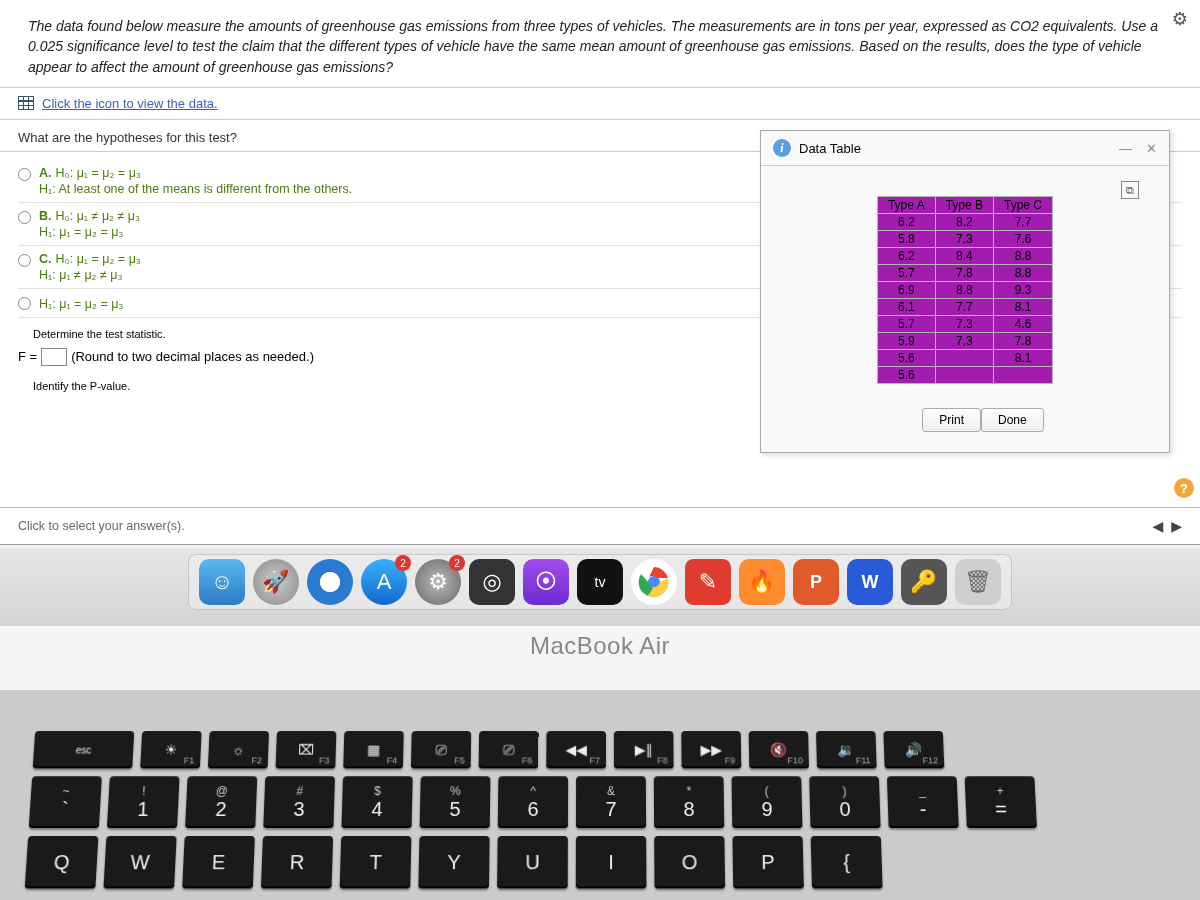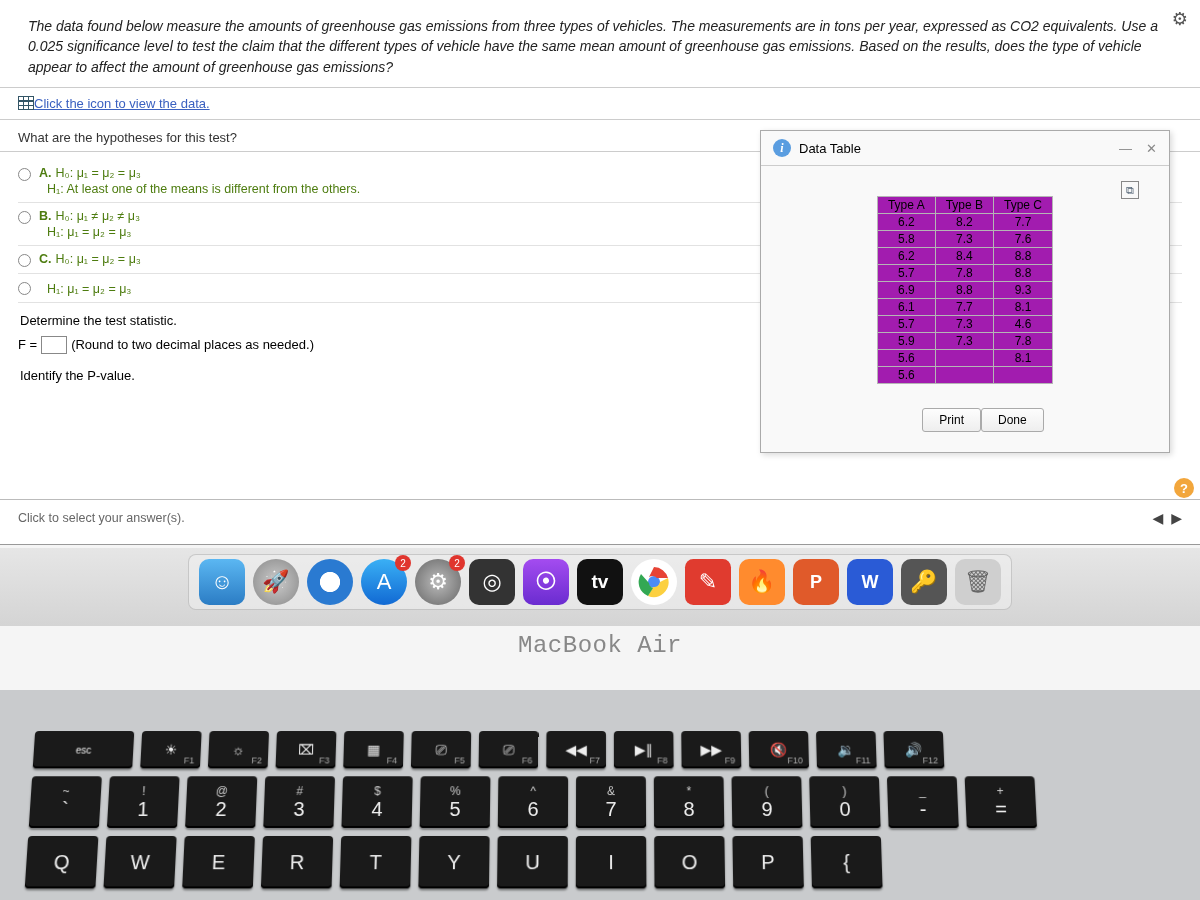--- a/index.html
+++ b/index.html
@@ -31,20 +31,21 @@
     line-height: 1.45;
     border-bottom: 1px solid #ccc;
     font-style: italic;
   }
   .data-link-row {
     padding: 8px 18px;
     font-size: 13px;
     border-bottom: 1px solid #ccc;
     display: flex;
     align-items: center;
+    gap: 8px;
   }
   .data-link-row a { color: #3a60c0; text-decoration: underline; cursor: pointer; }
   .grid-icon {
     display: inline-flex;
     width: 16px; height: 14px;
     flex-wrap: wrap;
     gap: 1px;
     background: #356; padding: 1px;
   }
   .grid-icon span { width:4px; height:3px; background:#fff; }
@@ -68,40 +69,40 @@
   }
   .opt .radio {
     width: 13px; height: 13px;
     border: 1px solid #888;
     border-radius: 50%;
     margin-top: 2px;
     flex-shrink: 0;
   }
   .opt .label-col { flex: 1; }
   .opt .letter { font-weight: bold; margin-right: 4px; }
-  .opt .line2 { margin-left: 8px; margin-top: 2px; }
+  .opt .line2 { margin-left: 0; margin-top: 2px; }
   .section-heading {
-    padding: 10px 20px 4px;
-    font-size: 13px;
+    padding: 10px 33px 4px;
+    font-size: 11px;
   }
   .f-line {
     padding: 4px 18px;
     font-size: 13px;
     display: flex;
     align-items: center;
     gap: 4px;
   }
   .f-input {
     width: 26px; height: 18px;
     border: 1px solid #888;
     background: #fff;
   }
   .footer-bar {
     position: absolute;
-    bottom: 8px; left: 0; right: 0;
+    bottom: 0; left: 0; right: 0;
     border-top: 1px solid #bbb;
     padding: 10px 18px;
     font-size: 12.5px;
     color: #666;
     display: flex;
     justify-content: space-between;
     align-items: center;
   }
   .nav-arrows { display:flex; gap:8px; }
   .nav-arrows span { font-size:14px; color:#444; }
@@ -199,21 +200,21 @@
     color:#fff;
     position:relative;
   }
   .dock-item.finder { background: linear-gradient(#5bb7f2,#2b7cc4); }
   .dock-item.launchpad { background: radial-gradient(circle,#ccc,#888); border-radius:50%; }
   .dock-item.safari { background: radial-gradient(circle,#fff 30%,#2a7ad1 32%); border-radius:50%; }
   .dock-item.appstore { background: linear-gradient(#3ab0f5,#1169d3); border-radius:50%; }
   .dock-item.settings { background: radial-gradient(circle,#bbb,#666); border-radius:50%; }
   .dock-item.growl { background:#333; }
   .dock-item.podcast { background: linear-gradient(#a44cf0,#6a2cd0); border-radius:22%; }
-  .dock-item.tv { background:#111; font-size:19px; font-weight:bold; }
+  .dock-item.tv { background:#111; font-size:14px; font-weight:normal; }
   .dock-item.chrome { background:#fff; border-radius:50%; }
   .dock-item.acrobat { background:#e03b2f; border-radius:18%; }
   .dock-item.fire { background:#ff8b2e; }
   .dock-item.pp { background:#e05a2a; font-size:18px; font-weight:bold; }
   .dock-item.word { background:#2a5bd6; font-size:18px; font-weight:bold; }
   .dock-item.keychain { background:#555; }
   .dock-item.trash { background:#cfcfcf; color:#666; }
   .badge {
     position:absolute; top:-4px; right:-4px;
     background:#e0352e; color:#fff;
@@ -221,21 +222,21 @@
     font-size:10px;display:flex;align-items:center;justify-content:center;
   }
 
   
   .macbook-label {
     position:absolute;
     top: 632px; left:0; right:0;
     text-align:center;
     font-size: 24px;
     color:#888;
-    font-family: Liberation Mono, monospace;
+    font-family: Liberation Sans, sans-serif;
     font-weight:300;
     letter-spacing:0.5px;
   }
 
   
   .keyboard {
     position:absolute;
     top: 690px; left:0; right:0; bottom:0;
     background:#c9cbcd;
     padding: 40px 30px 0;
@@ -301,20 +302,21 @@
       <div class="radio"></div>
       <div class="label-col">
         <div><span class="letter">B.</span><span>H₀: μ₁ ≠ μ₂ ≠ μ₃</span></div>
         <div class="line2">H₁: μ₁ = μ₂ = μ₃</div>
       </div>
     </div>
     <div class="opt">
       <div class="radio"></div>
       <div class="label-col">
         <div><span class="letter">C.</span><span>H₀: μ₁ = μ₂ = μ₃</span></div>
+        <div class="line2">H₁: μ₁ ≠ μ₂ ≠ μ₃</div>
       </div>
     </div>
     <div class="opt">
       <div class="radio"></div>
       <div class="label-col">
         <div class="line2">H₁: μ₁ = μ₂ = μ₃</div>
       </div>
     </div>
   </div>
 

